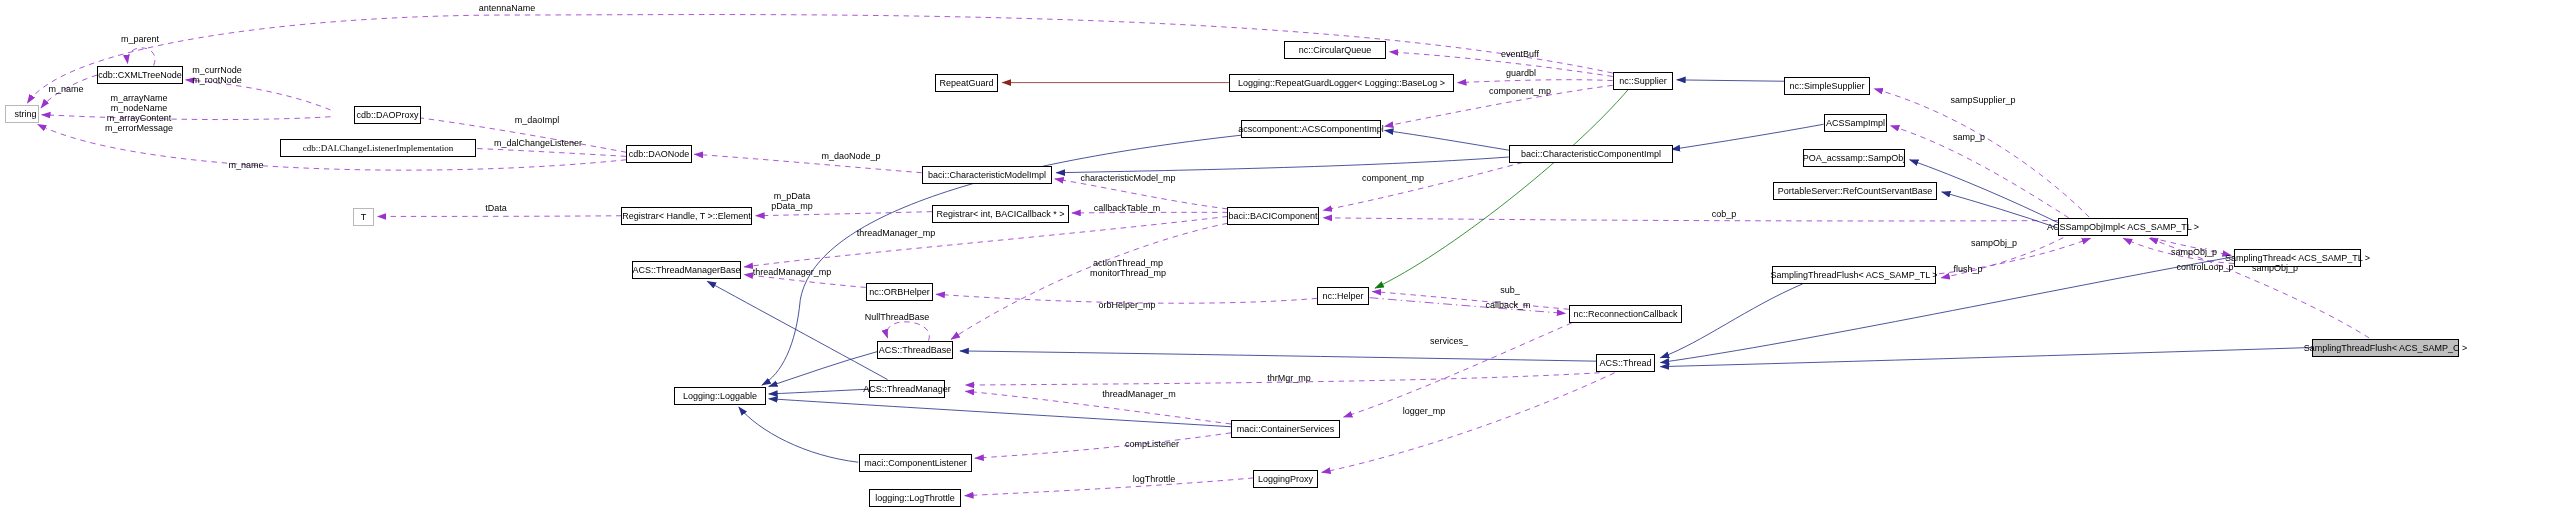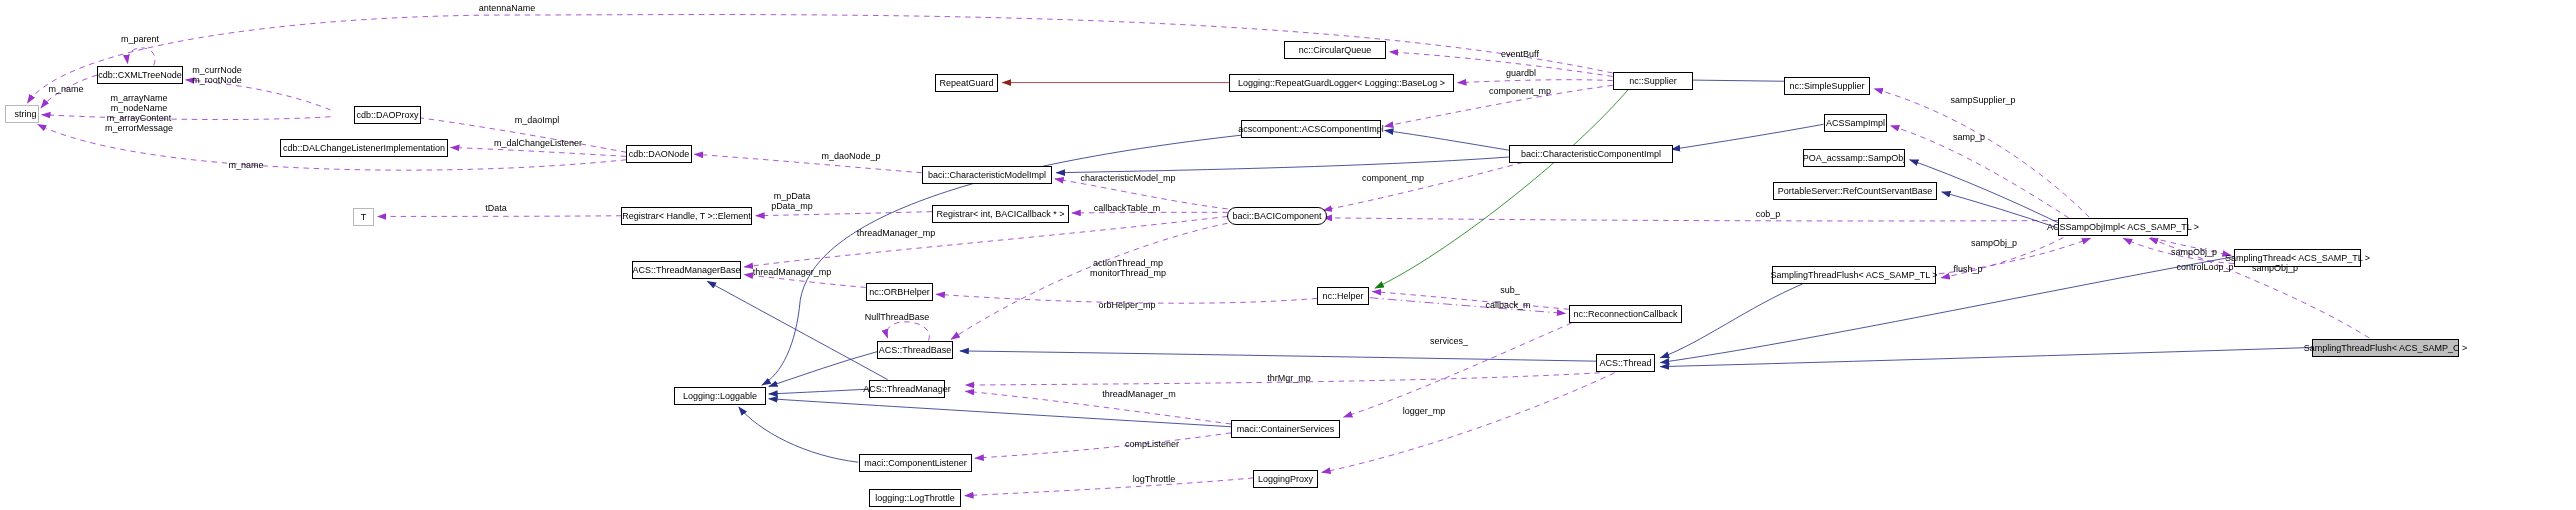--- a/index.html
+++ b/index.html
@@ -98,32 +98,32 @@
         <path d="M3272,376 C3000,425 2650,500 2432,531" class="edge inherit" marker-end="url(#arrow-inherit)"></path>
         <path d="M3386,509 C3100,518 2700,530 2432,537" class="edge inherit" marker-end="url(#arrow-inherit)"></path>
         <path d="M2385,131 C2300,230 2120,372 2014,422" class="edge protected" marker-end="url(#arrow-protected)"></path>
         <path d="M1800,121 L1468,121" class="edge private" marker-end="url(#arrow-private)"></path>
       </g>
   </svg>
   <div>
       <div class="node muted" style="left: 4.8px; top: 105px; width: 34px; padding-left: 10px;">string</div>
       <div class="node" style="left: 97px; top: 66px; width: 86px;">cdb::CXMLTreeNode</div>
       <div class="node" style="left: 330px; top: 106px; width: 67px; margin-left: 24px;">cdb::DAOProxy</div>
-      <div class="node" style="left: 280px; top: 139px; width: 168px;">cdb::DALChangeListenerImplementation</div>
+      <div class="node" style="left: 280px; top: 139px; width: 196px; font-family: Liberation Serif, serif;">cdb::DALChangeListenerImplementation</div>
       <div class="node" style="left: 626px; top: 145px; width: 66px;">cdb::DAONode</div>
       <div class="node muted" style="left: 353px; top: 208px; width: 21px;">T</div>
       <div class="node" style="left: 621px; top: 207px; width: 131px;">Registrar&lt; Handle, T &gt;::Element</div>
       <div class="node" style="left: 932px; top: 205px; width: 137px;">Registrar&lt; int, BACICallback * &gt;</div>
       <div class="node" style="left: 922px; top: 166px; width: 130px;">baci::CharacteristicModelImpl</div>
-      <div class="node" style="left: 1227px; top: 207px; width: 100px; border-radius: 9px;">baci::BACIComponent</div>
+      <div class="node" style="left: 1227px; top: 207px; width: 92px;">baci::BACIComponent</div>
       <div class="node" style="left: 1241px; top: 120px; width: 140px;">acscomponent::ACSComponentImpl</div>
       <div class="node" style="left: 1229px; top: 74px; width: 225px;">Logging::RepeatGuardLogger&lt; Logging::BaseLog &gt;</div>
       <div class="node" style="left: 935px; top: 74px; width: 63px; text-align: right;">RepeatGuard</div>
       <div class="node" style="left: 1284px; top: 41px; width: 102px;">nc::CircularQueue</div>
-      <div class="node" style="left: 1613px; top: 72px; width: 80px; text-align: center;">nc::Supplier</div>
+      <div class="node" style="left: 1613px; top: 72px; width: 60px; text-align: center;">nc::Supplier</div>
       <div class="node" style="left: 1784px; top: 77px; width: 86px; text-align: right;">nc::SimpleSupplier</div>
       <div class="node" style="left: 1824px; top: 114px; width: 63px;">ACSSampImpl</div>
       <div class="node" style="left: 1803px; top: 149px; width: 102px;">POA_acssamp::SampObj</div>
       <div class="node" style="left: 1773px; top: 182px; width: 164px;">PortableServer::RefCountServantBase</div>
       <div class="node" style="left: 1509px; top: 145px; width: 164px;">baci::CharacteristicComponentImpl</div>
       <div class="node" style="left: 1317px; top: 287px; width: 52px;">nc::Helper</div>
       <div class="node" style="left: 866px; top: 283px; width: 67px;">nc::ORBHelper</div>
       <div class="node" style="left: 632px; top: 261px; width: 109px;">ACS::ThreadManagerBase</div>
       <div class="node" style="left: 877px; top: 341px; width: 76px;">ACS::ThreadBase</div>
       <div class="node" style="left: 674px; top: 387px; width: 92px;">Logging::Loggable</div>
@@ -203,21 +203,21 @@
       </div>
       <div class="edge-label" style="left: 1521px; top: 73px;">
         <div>guardbl</div>
       </div>
       <div class="edge-label" style="left: 1520px; top: 91px;">
         <div>component_mp</div>
       </div>
       <div class="edge-label" style="left: 1393px; top: 178px;">
         <div>component_mp</div>
       </div>
-      <div class="edge-label" style="left: 1768px; top: 214px;">
+      <div class="edge-label" style="left: 1724px; top: 214px;">
         <div>cob_p</div>
       </div>
       <div class="edge-label" style="left: 1510px; top: 290px;">
         <div>sub_</div>
       </div>
       <div class="edge-label" style="left: 1508px; top: 305px;">
         <div>callback_m</div>
       </div>
       <div class="edge-label" style="left: 1449px; top: 341px;">
         <div>services_</div>

